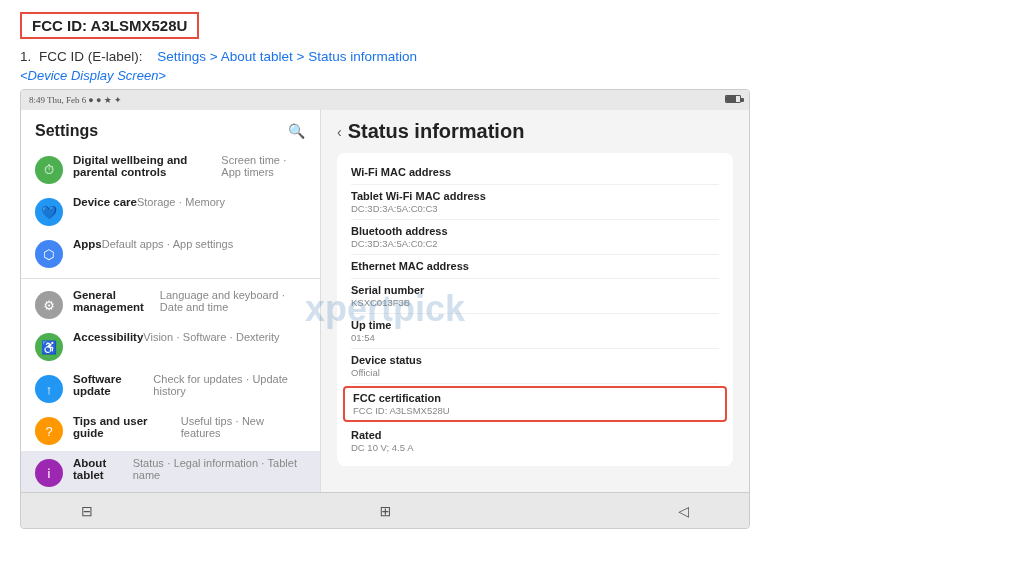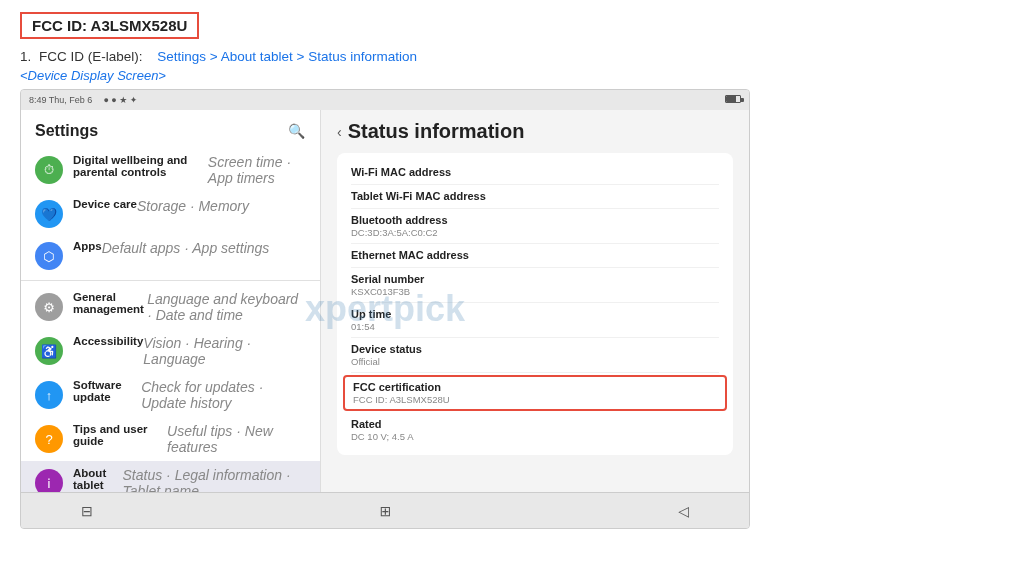--- a/index.html
+++ b/index.html
@@ -75,21 +75,22 @@
       align-items: center;
       justify-content: space-between;
       padding: 0 8px;
       font-size: 9px;
       color: #555;
     }
 
     .status-bar-left {
       display: flex;
       align-items: flex-end;
-      gap: 11px;
+      gap: 2px;
+      font-family: Liberation Serif, serif;
     }
 
     .status-bar-right {
       display: flex;
       align-items: center;
       gap: 3px;
     }
 
     
     .tablet-content {
@@ -156,23 +157,22 @@
       flex-direction: row;
     }
 
     .sidebar-item-name {
       font-size: 11.5px;
       font-weight: 600;
       color: #222;
     }
 
     .sidebar-item-sub {
-      font-size: 14px;
+      font-size: 11px;
       color: #888;
-      font-style: italic;
     }
 
     .sidebar-divider {
       height: 1px;
       background: #e0e0e0;
       margin: 4px 0;
     }
 
     
     .detail-panel {
@@ -366,21 +366,21 @@
               <div class="sidebar-item-icon" style="background: rgb(158, 158, 158);">⚙</div>
               <div class="sidebar-item-text">
                 <span class="sidebar-item-name">General management</span>
                 <span class="sidebar-item-sub">Language and keyboard · Date and time</span>
               </div>
             </div>
             <div class="sidebar-item">
               <div class="sidebar-item-icon" style="background: rgb(76, 175, 80);">♿</div>
               <div class="sidebar-item-text">
                 <span class="sidebar-item-name">Accessibility</span>
-                <span class="sidebar-item-sub">Vision · Hearing · Language</span>
+                <span class="sidebar-item-sub">Vision · Software · Dexterity</span>
               </div>
             </div>
             <div class="sidebar-item">
               <div class="sidebar-item-icon" style="background: rgb(33, 150, 243);">↑</div>
               <div class="sidebar-item-text">
                 <span class="sidebar-item-name">Software update</span>
                 <span class="sidebar-item-sub">Check for updates · Update history</span>
               </div>
             </div>
             <div class="sidebar-item">
@@ -405,20 +405,21 @@
           <span class="back-arrow">‹</span>
           <span class="detail-title">Status information</span>
         </div>
         <div class="detail-card">
           <div id="detail-rows-container">
               <div class="detail-row">
                 <div class="detail-row-label">Wi-Fi MAC address</div>
               </div>
               <div class="detail-row">
                 <div class="detail-row-label">Tablet Wi-Fi MAC address</div>
+                <div class="detail-row-value">DC:3D:3A:5A:C0:C3</div>
               </div>
               <div class="detail-row">
                 <div class="detail-row-label">Bluetooth address</div>
                 <div class="detail-row-value">DC:3D:3A:5A:C0:C2</div>
               </div>
               <div class="detail-row">
                 <div class="detail-row-label">Ethernet MAC address</div>
               </div>
               <div class="detail-row">
                 <div class="detail-row-label">Serial number</div>

